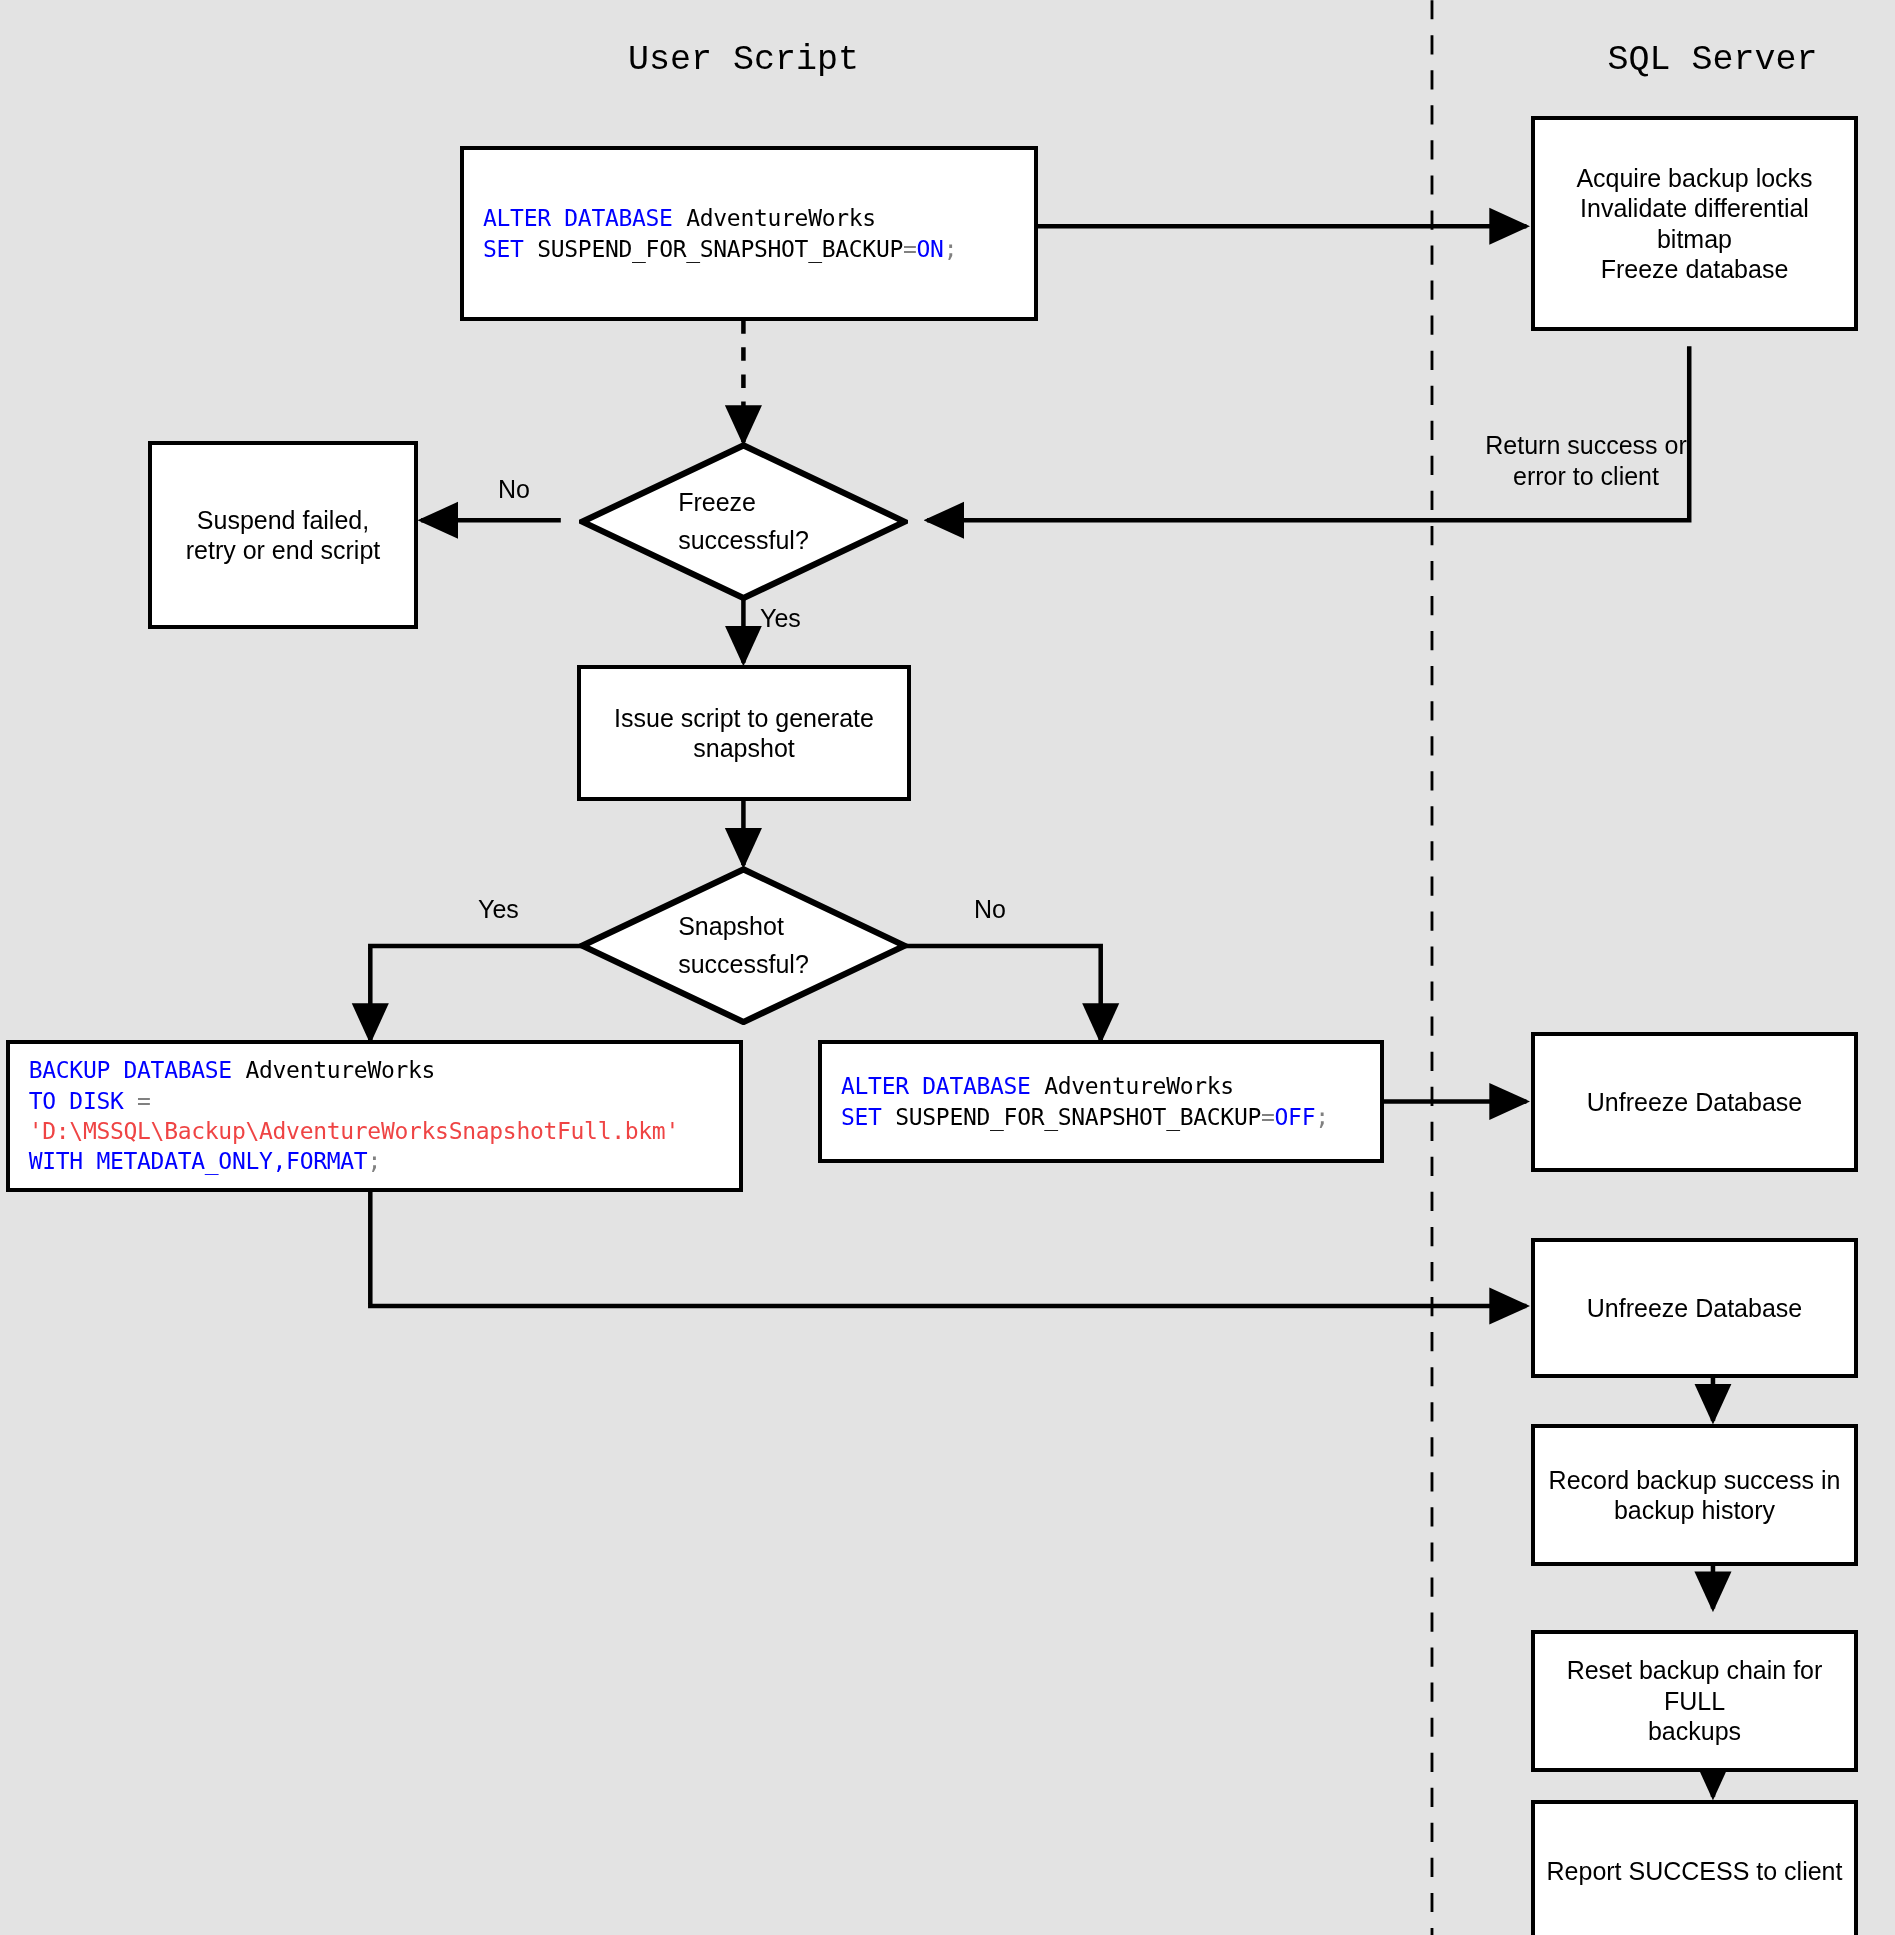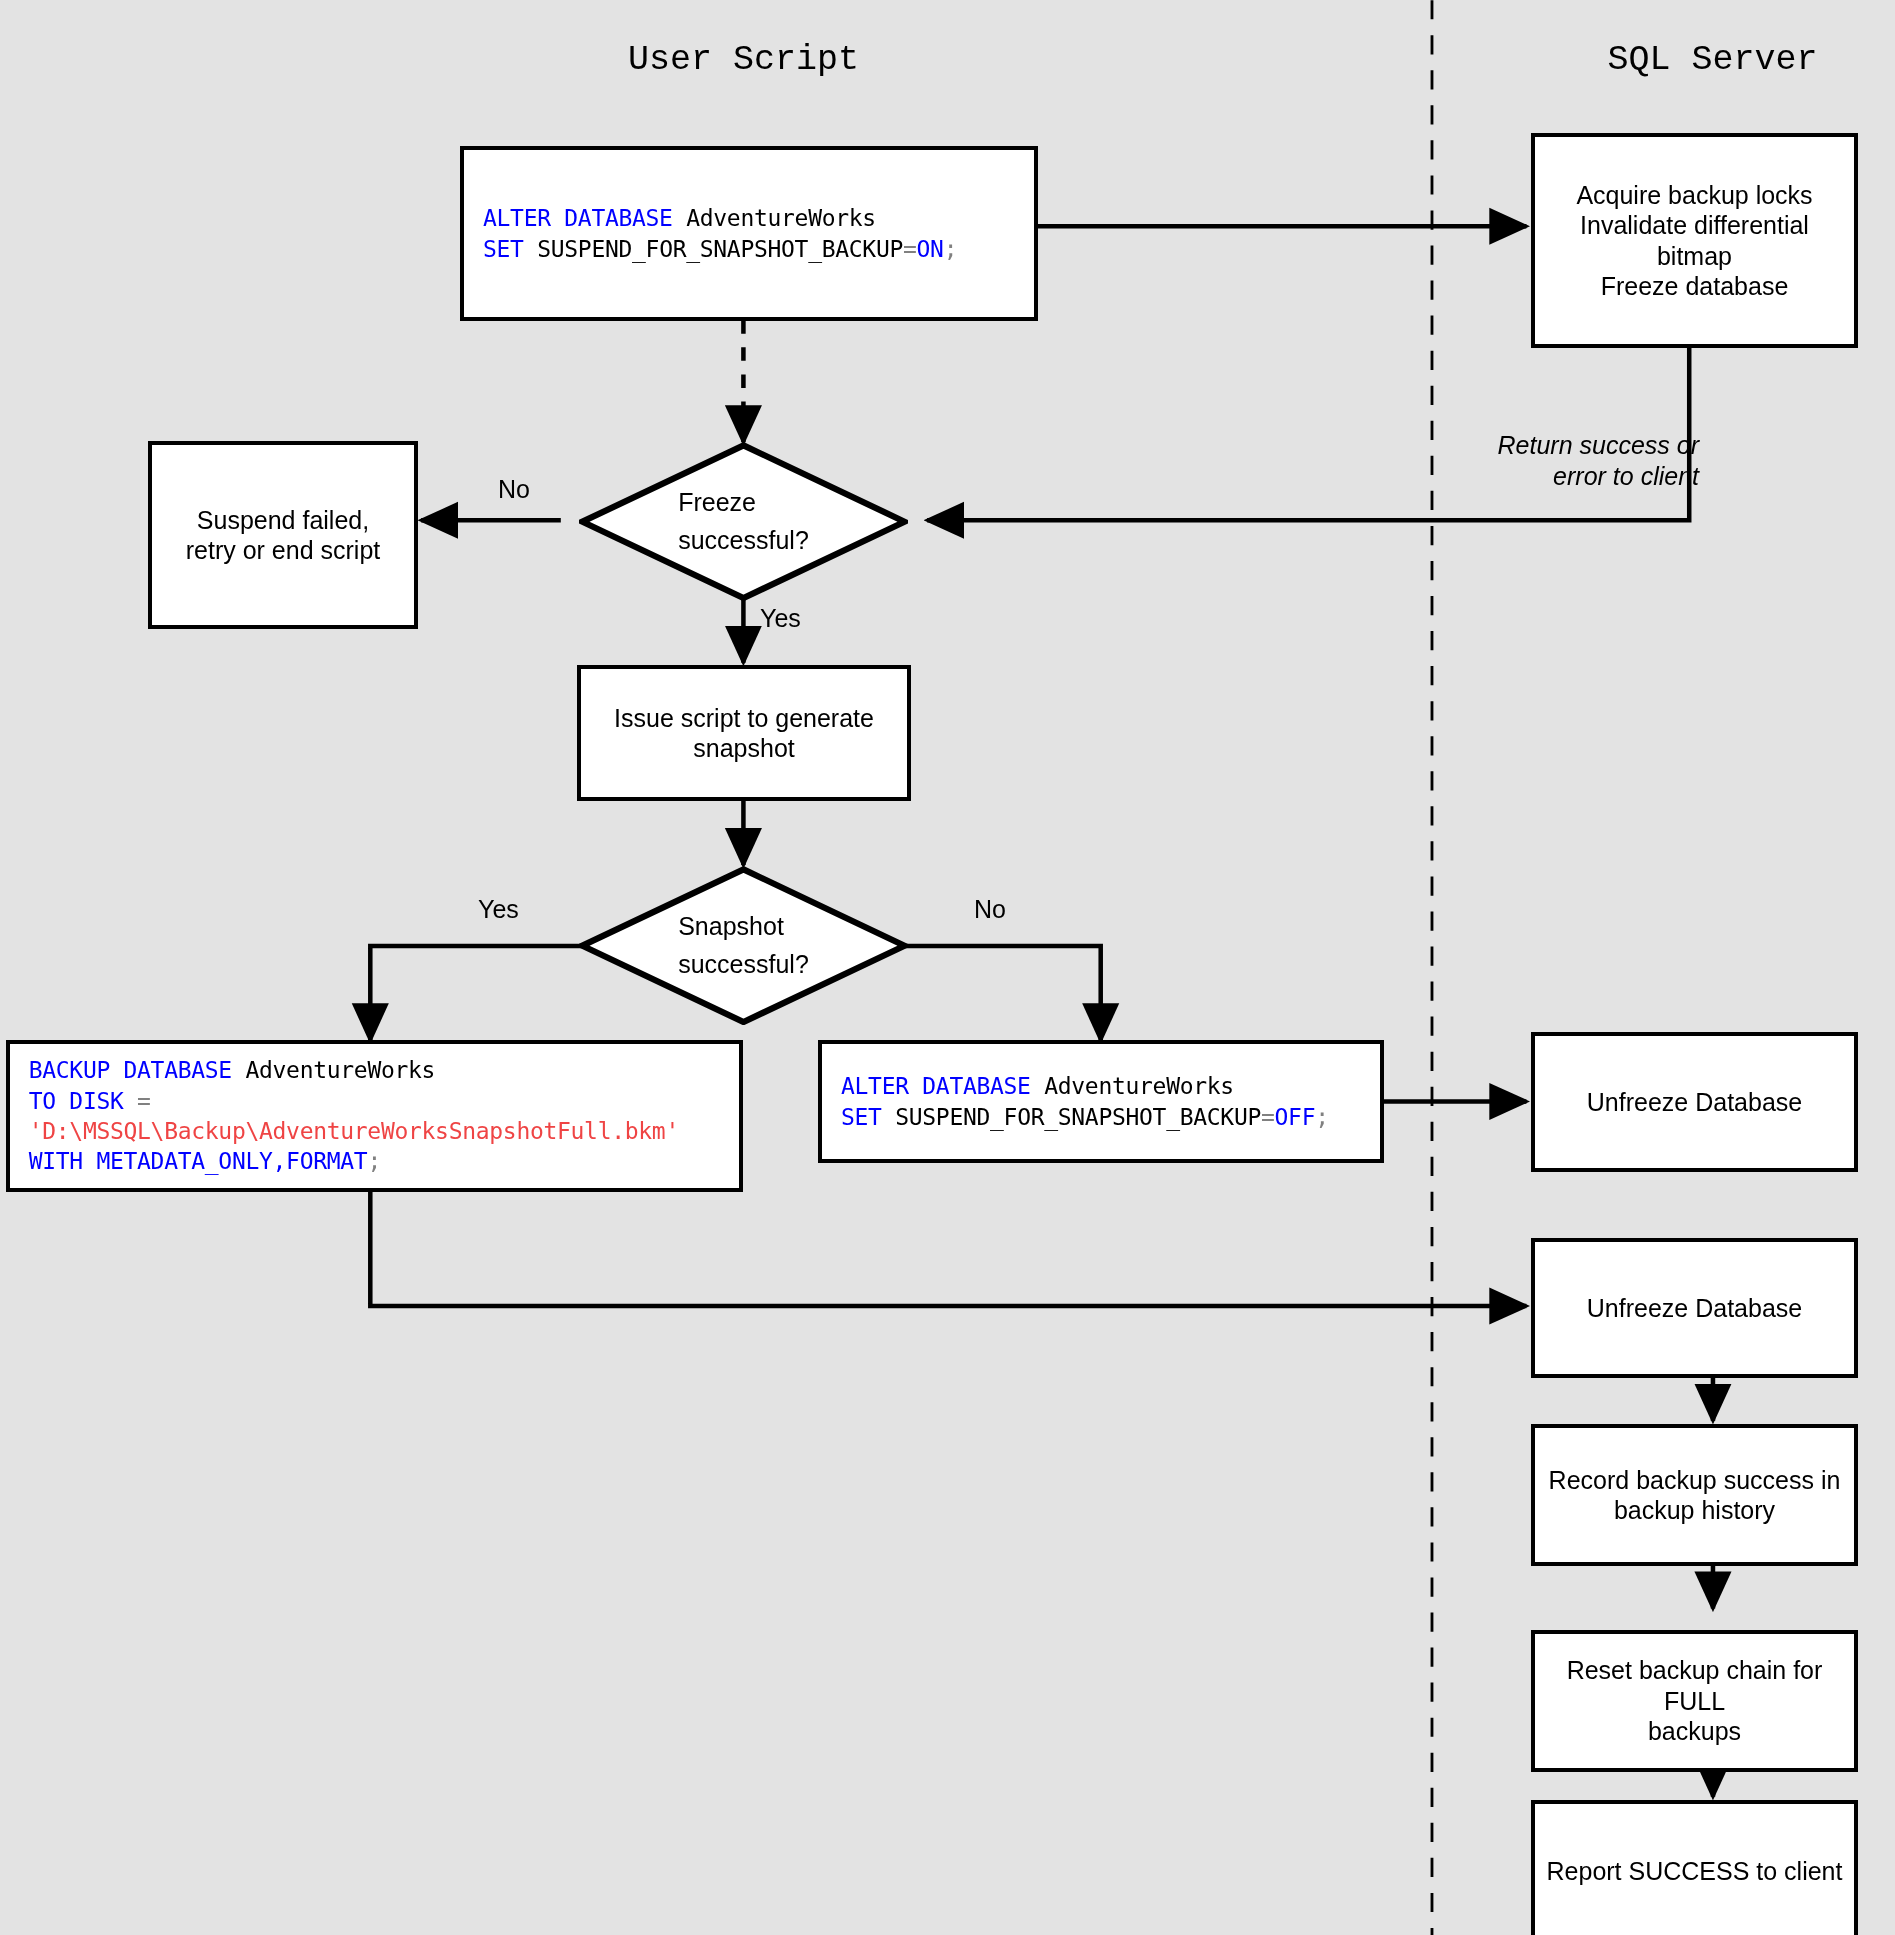--- a/index.html
+++ b/index.html
@@ -66,21 +66,21 @@
     color:#000;
     white-space:nowrap;
   }
 
   .edge-label{
     position:absolute;
     font-size:25px;
     color:#000;
     white-space:nowrap;
   }
-  .edge-label.multi{white-space:normal;text-align:right;line-height:1.25;font-style:italic;}
+  .edge-label.multi{white-space:normal;text-align:center;line-height:1.25;}
 </style>
 </head>
 <body>
 
 <div id="stage">
 
   <svg id="wires" viewBox="0 0 3352 3424">
     <defs>
       <marker id="ah" markerWidth="9" markerHeight="9" refX="8.2" refY="4.5" orient="auto" markerUnits="strokeWidth">
         <path d="M0,0.4 L9,4.5 L0,8.6 z" fill="#000"></path>
@@ -119,21 +119,21 @@
     <path d="M3030,3097 L3030,3178" fill="none" stroke="#000" stroke-width="8" marker-end="url(#ah)"></path>
   </svg>
 
   <div class="lane-title" style="left:574px;top:40px;width:339px;">User Script</div>
   <div class="lane-title" style="left:1543px;top:40px;width:339px;">SQL Server</div>
 
   <div class="node code" style="left:460px;top:146px;width:578px;height:175px;">
     <span class="lines"><span class="kw">ALTER DATABASE </span><span class="pl">AdventureWorks</span><br><span class="kw">SET </span><span class="pl">SUSPEND_FOR_SNAPSHOT_BACKUP</span><span class="pn">=</span><span class="kw">ON</span><span class="pn">;</span></span>
   </div>
 
-  <div class="node" style="left:1531px;top:133px;width:327px;height:215px;">
+  <div class="node" style="left:1531px;top:116px;width:327px;height:215px;">
     <span>Acquire backup locks<br>Invalidate differential<br>bitmap<br>Freeze database</span>
   </div>
 
   <div class="diamond" style="left:579px;top:442px;width:329px;height:159px;">
     <svg class="dsvg" viewBox="0 0 582 282" preserveAspectRatio="none">
       <polygon points="291,6 576,141 291,276 6,141" fill="#ffffff" stroke="#000" stroke-width="11"></polygon>
     </svg>
     <span class="dlabel">Freeze<br>successful?</span>
   </div>
 

